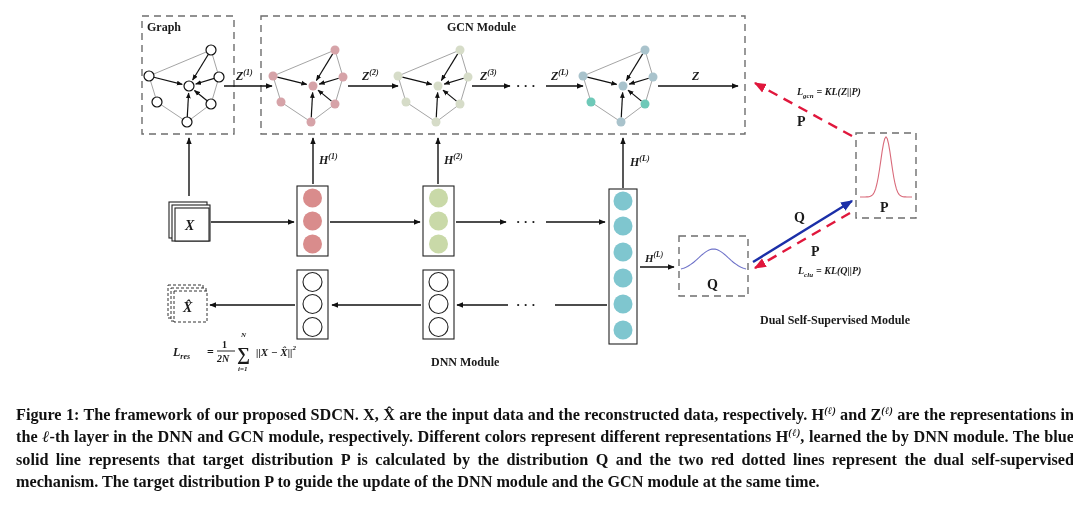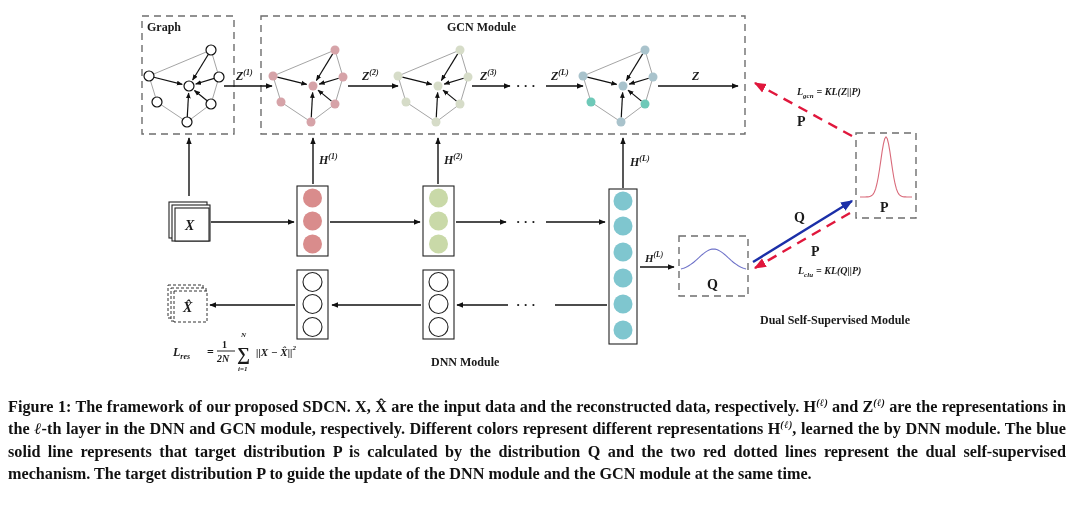--- a/index.html
+++ b/index.html
@@ -8,21 +8,21 @@
   .lbl { font-family: "Liberation Serif", serif; font-weight: bold; fill: #1a1a1a; }
   .math { font-family: "Liberation Serif", serif; font-style: italic; font-weight: bold; fill: #1a1a1a; }
   .sup { font-family: "Liberation Serif", serif; font-weight: bold; fill: #1a1a1a; }
   .dash { fill: none; stroke: #6e6e6e; stroke-width: 1.4; stroke-dasharray: 7 5; }
   .arrow { stroke: #111; stroke-width: 1.4; fill: none; }
   .edge { stroke: #9a9a9a; stroke-width: 0.9; fill: none; }
   .edge-dark { stroke: #111; stroke-width: 1.2; fill: none; }
   #caption {
     position: absolute; left: 8px; top: 396px; width: 1058px;
     font-family: "Liberation Serif", serif; font-weight: bold; font-size: 16.2px;
-    line-height: 22.4px; text-align: justify; color: #111; margin: 0;
+    line-height: 22.4px; text-align: justify; color: #111; margin: 8px;
   }
   #caption .sup { font-size: 10px; vertical-align: super; font-style: italic; line-height: 0; }
 </style>
 </head>
 <body>
 
 <svg id="diagram" width="1073" height="390" viewBox="0 0 1073 390">
   <defs>
     <marker id="ah" viewBox="0 0 10 10" refX="9" refY="5" markerWidth="8" markerHeight="8" orient="auto-start-reverse">
       <path d="M0,1 L10,5 L0,9 z" fill="#111"></path>

